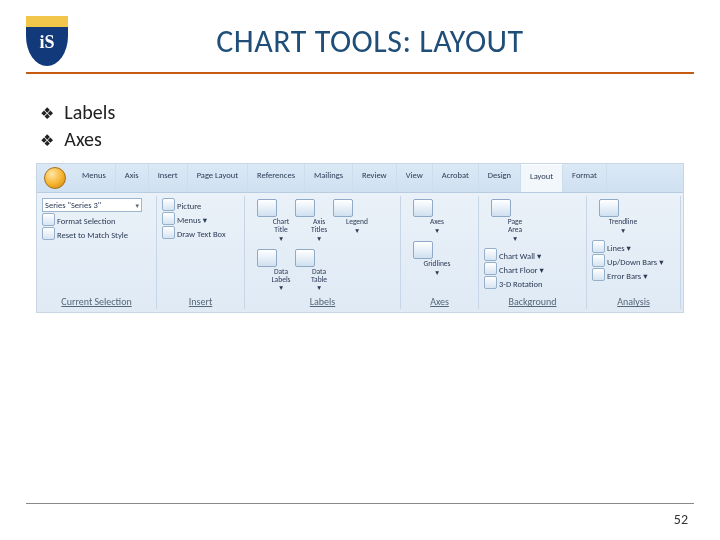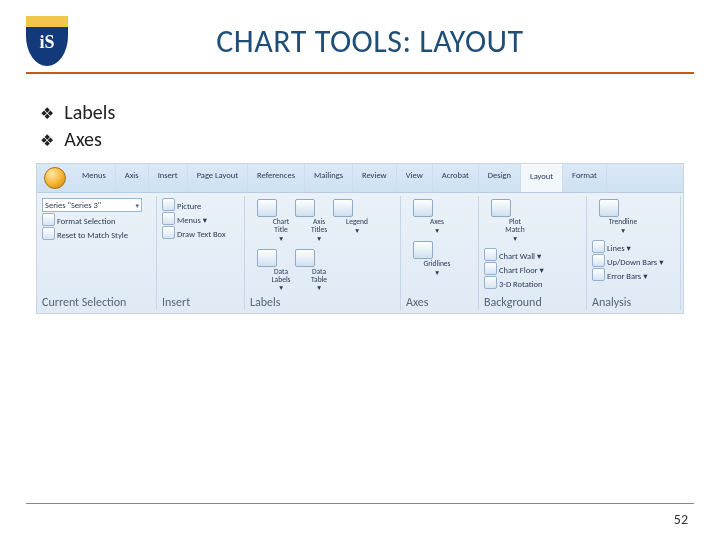--- a/index.html
+++ b/index.html
@@ -48,21 +48,21 @@
   .tab.active { background: #f2f7fc; border-top: 1px solid #fff; }
   .ribbon-body {
     display: flex; align-items: stretch; background: linear-gradient(#eaf1f8,#dfeaf5);
     padding: 3px 0;
   }
   .group {
     display: flex; flex-direction: column; justify-content: space-between;
     border-right: 1px solid #c6d6e6; padding: 2px 5px 1px 5px;
   }
   .group-items { display: flex; gap: 4px; align-items: flex-start; flex-wrap: wrap; }
-  .group-label { text-align: left; color: #567; font-size: 12px; margin-top: 2px; }
+  .group-label { text-align: center; color: #567; font-size: 10px; margin-top: 2px; text-decoration: underline; }
   .stack { display: flex; flex-direction: column; gap: 1px; }
   .small-item { display: flex; align-items: flex-end; gap: 2px; white-space: nowrap; }
   .ico {
     width: 13px; height: 13px; display: inline-block; border: 1px solid #96b0cc;
     background: linear-gradient(#fff,#d6e4f2); border-radius: 2px; flex-shrink: 0;
   }
   .big-btn {
     width: 34px; display: flex; flex-direction: column; align-items: center; text-align: center;
     gap: 1px; padding: 1px 2px;
   }
@@ -201,21 +201,21 @@
               <span class="cap">▾</span>
             </div>
         </div>
         <div class="group-label">Axes</div>
       </div>
 
       <div class="group g-bg">
         <div class="group-items">
           <div class="big-btn">
               <span class="big-ico"></span>
-              <span class="cap">Plot Match</span>
+              <span class="cap">Page Area</span>
               <span class="cap">▾</span>
             </div>
           <div class="stack">
             <div class="small-item"><span class="ico"></span><span>Chart Wall</span> ▾</div>
             <div class="small-item"><span class="ico"></span><span>Chart Floor</span> ▾</div>
             <div class="small-item">
                 <span class="ico"></span>
                 <span>3-D Rotation</span>
               </div>
           </div>

